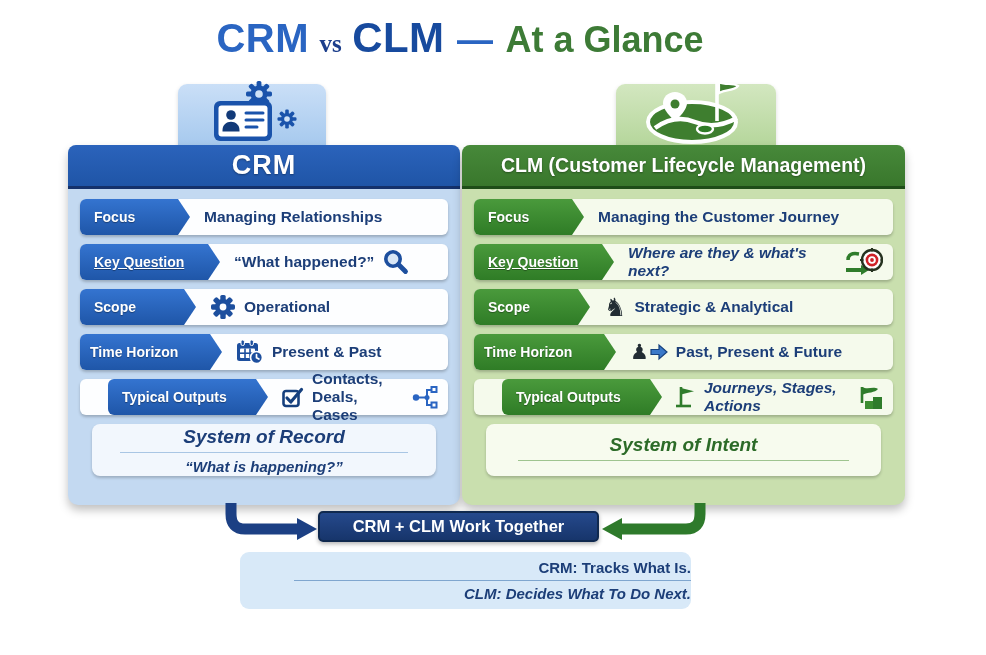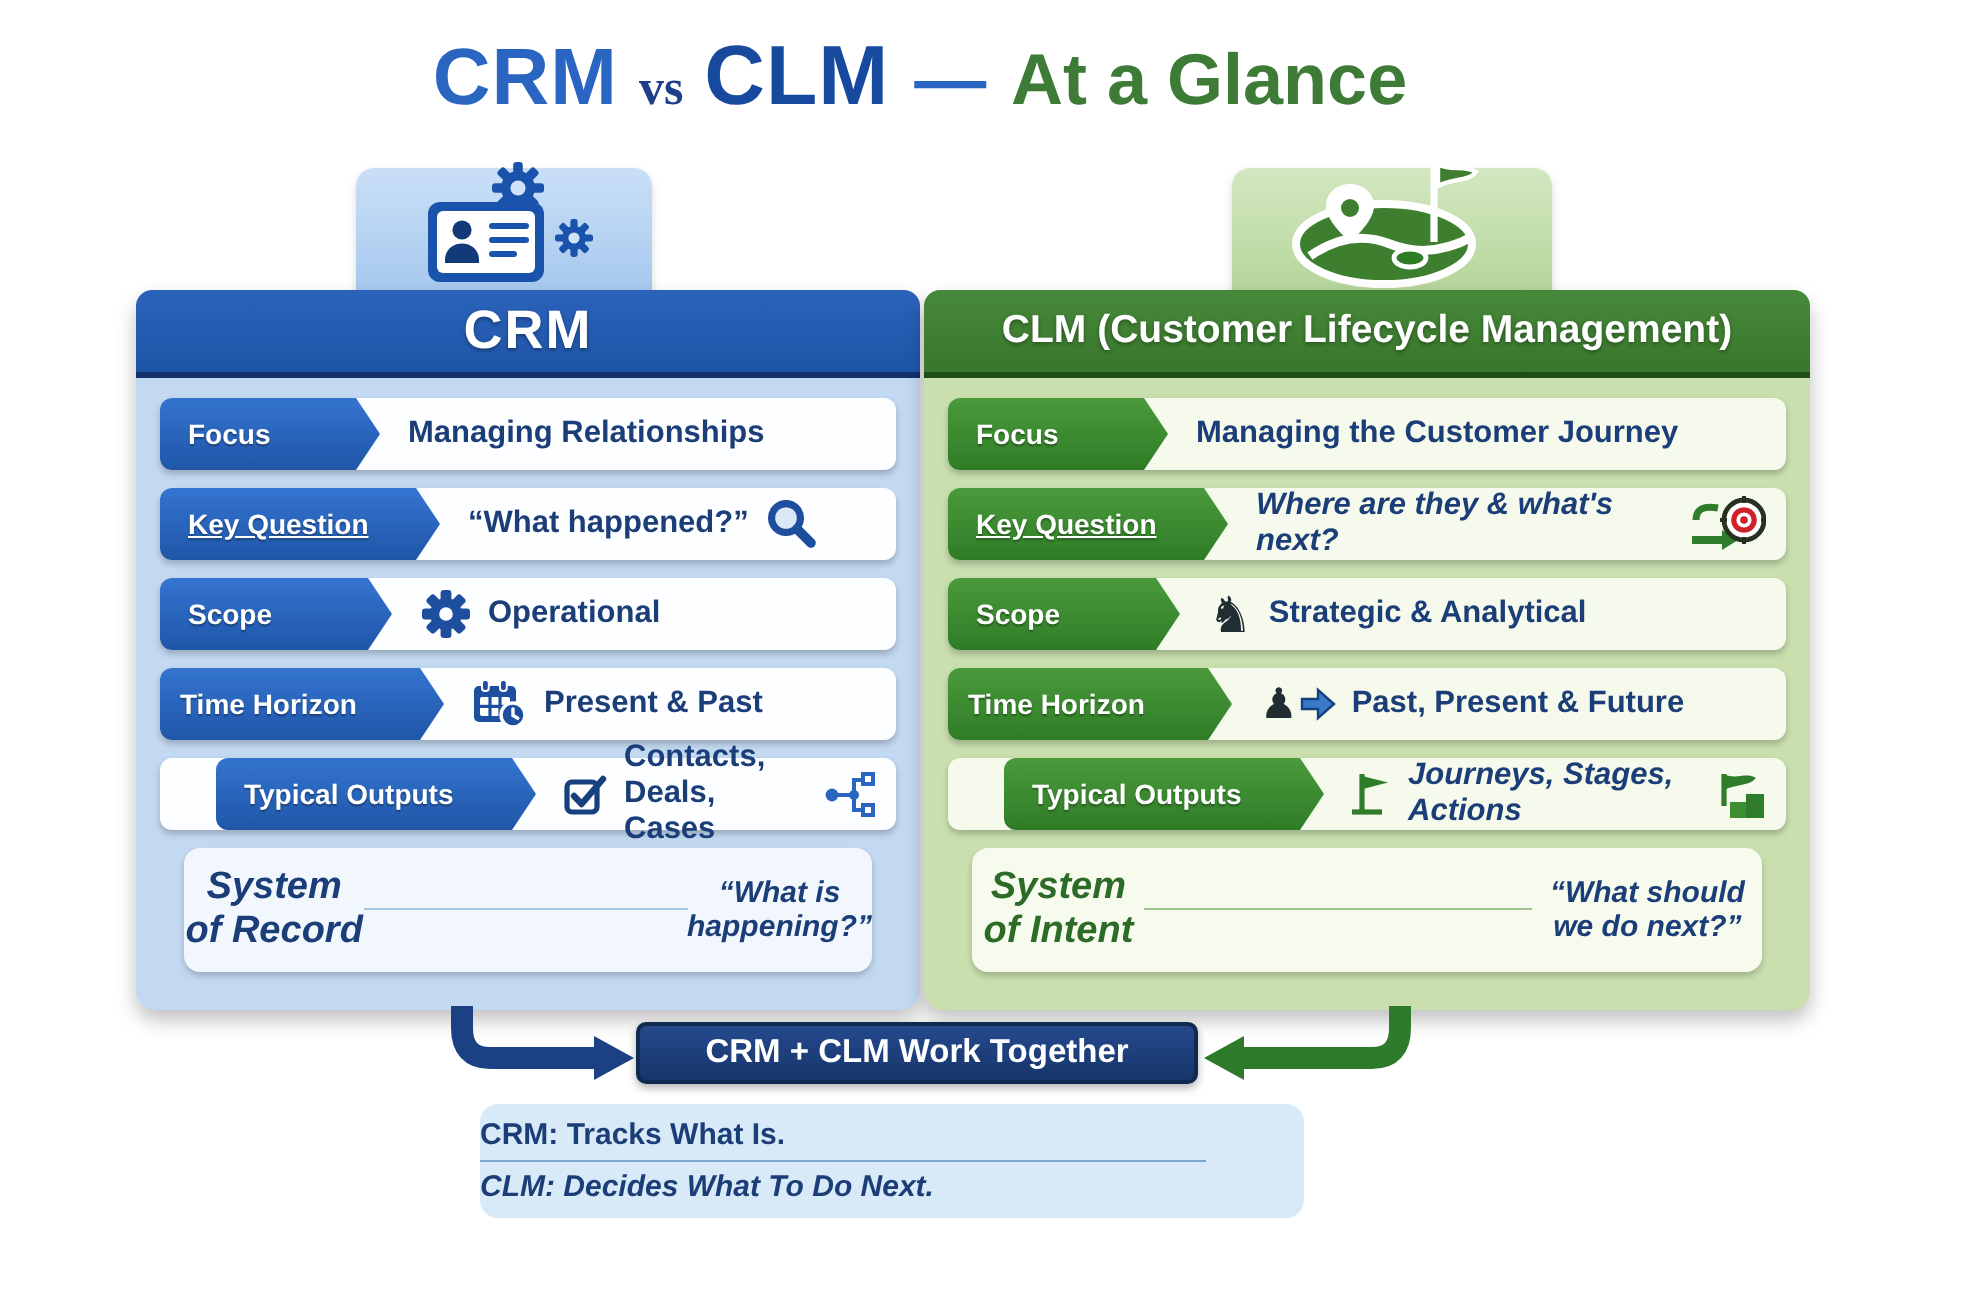--- a/index.html
+++ b/index.html
@@ -42,39 +42,39 @@
   .w-focus{width:96px;}.w-keyq{width:126px;text-decoration:underline;}.w-scope{width:102px;}.w-time{width:132px;padding-left:10px;}.w-out{width:146px;margin-left:28px;}
   .rowval{flex:1;display:flex;align-items:center;gap:8px;padding:0 10px 0 14px;
           color:#1c3e78;font-weight:bold;font-size:15.5px;}
   .rowval .grow{flex:1;}
   .italic{font-style:italic;}
   .glyph-knight{font-family:"DejaVu Sans",sans-serif;font-size:25px;color:#222c33;line-height:1;}
   .glyph-pawn{font-family:"DejaVu Sans",sans-serif;font-size:21px;color:#222c33;line-height:1;}
   .pawn-arrow{display:flex;align-items:center;gap:1px;}
 
   
-  .summary{margin:2px 12px 0 12px;height:62px;border-radius:8px;box-shadow:0 2px 3px rgba(0,0,0,.2);
-           display:flex;flex-direction:row;align-items:center;justify-content:center;text-align:center;}
+  .summary{margin:2px 12px 0 12px;height:52px;border-radius:8px;box-shadow:0 2px 3px rgba(0,0,0,.2);
+           display:flex;flex-direction:column;align-items:center;justify-content:center;text-align:center;}
   .panel-crm .summary{background:#f2f7fd;}
   .panel-clm .summary{background:#f7fbee;}
   .summary .s-title{font-size:19px;font-weight:bold;font-style:italic;}
   .panel-crm .s-title{color:#1c3e78;}
   .panel-clm .s-title{color:#2c6b28;}
   .summary .s-div{height:1px;width:84%;margin:4px 0 5px 0;}
   .panel-crm .s-div{background:#a9c6e4;}
   .panel-clm .s-div{background:#9fc48f;}
   .summary .s-sub{font-size:15px;font-weight:bold;font-style:italic;color:#1c3e78;}
 
   
   .banner{position:absolute;left:318px;top:511px;width:281px;height:31px;border-radius:5px;
           background:linear-gradient(#25498c,#17356b);border:2px solid #10294f;box-sizing:border-box;
           display:flex;align-items:center;justify-content:center;color:#fff;font-weight:bold;font-size:16.5px;
           box-shadow:0 2px 4px rgba(0,0,0,.3);}
-  .note{position:absolute;left:240px;top:552px;width:412px;height:57px;border-radius:9px;background:#d8e9f8;
-        display:flex;flex-direction:column;align-items:flex-start;justify-content:center;}
+  .note{position:absolute;left:240px;top:552px;width:451px;height:57px;border-radius:9px;background:#d8e9f8;
+        display:flex;flex-direction:column;align-items:flex-end;justify-content:center;}
   .note .n1{font-size:15px;font-weight:bold;color:#1c3e78;}
   .note .n-div{height:1px;width:88%;background:#7fa6cf;margin:4px 0;}
   .note .n2{font-size:15px;font-weight:bold;font-style:italic;color:#1c3e78;}
 
   .overlay{position:absolute;left:0;top:0;pointer-events:none;}
 </style>
 </head>
 <body>
 
 <div id="stage">
@@ -290,21 +290,20 @@
             <path d="M7 2c6 3 11-1 16 2-3 4-10 3-16 6z" fill="#2f7c2b"></path>
             <rect x="10" y="16" width="8" height="8" fill="#3c8d31"></rect>
             <rect x="18" y="12" width="9" height="12" fill="#2f7c2b"></rect>
           </svg>
         </div>
       </div>
 
       <div class="summary">
         <div class="s-title">System of Intent</div>
         <div class="s-div"></div>
-        <div class="s-sub">“What should we do next?”</div>
       </div>
     </div>
   </div>
 
   <svg class="overlay" width="986" height="655">
     <path d="M231 503 L231 514 Q231 529 245 529 H298" stroke="#1c4084" stroke-width="11" fill="none"></path>
     <polygon points="297,518 317,529 297,540" fill="#1c4084"></polygon>
     <path d="M700 503 L700 514 Q700 529 686 529 H621" stroke="#2e7a2b" stroke-width="11" fill="none"></path>
     <polygon points="622,518 602,529 622,540" fill="#2e7a2b"></polygon>
   </svg>

